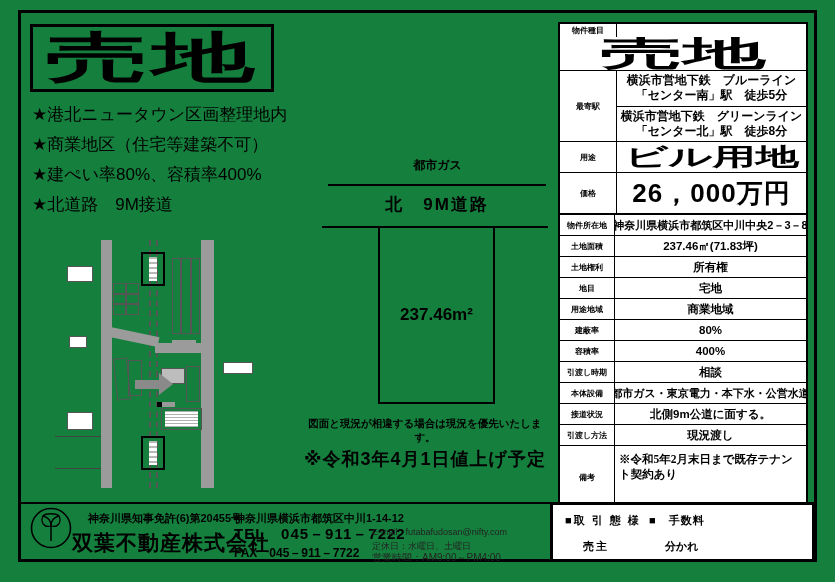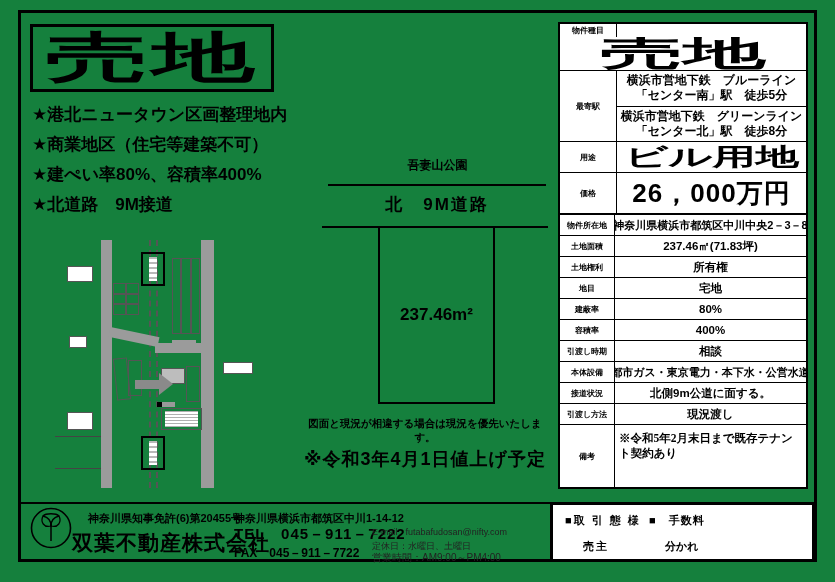--- a/index.html
+++ b/index.html
@@ -8,21 +8,21 @@
   .abs{position:absolute;box-sizing:border-box;}
   .ctr{display:flex;align-items:center;justify-content:center;}
 
   
   .frame{left:18px;top:10px;width:799px;height:552px;border:3px solid #000;}
   .footer-sep{left:21px;top:502px;width:793px;height:2px;background:#000;}
 
   
   .title-box{left:30px;top:24px;width:244px;height:68px;border:3px solid #000;}
   .title-box span{font-size:54px;font-weight:bold;white-space:nowrap;transform:scaleX(1.9);letter-spacing:2px;}
-  .bullets{left:32px;top:100px;width:270px;font-size:17px;font-weight:bold;}
+  .bullets{left:32px;top:100px;width:270px;font-size:17px;font-weight:normal;}
   .bullets div{line-height:30px;white-space:nowrap;}
 
   
   .park-label{left:330px;top:157px;width:215px;text-align:center;font-size:12px;font-weight:bold;}
   .hline1{left:328px;top:184px;width:218px;height:2px;background:#000;}
   .road-label{left:328px;top:193px;width:218px;text-align:center;font-size:17px;font-weight:bold;letter-spacing:2px;}
   .hline2{left:322px;top:226px;width:226px;height:2px;background:#000;}
   .plot{left:378px;top:227px;width:117px;height:177px;border:2px solid #000;border-top:none;}
   .plot span{font-size:17px;font-weight:bold;}
   .disclaimer{left:298px;top:417px;width:254px;text-align:center;font-size:10.5px;font-weight:bold;}
@@ -139,21 +139,21 @@
     <div class="abs arrow-body" style="left:80px;top:140px;width:24px;height:9px;"></div>
     <div class="abs arrow-head" style="left:104px;top:133px;"></div>
     <div class="abs" style="left:102px;top:162px;width:18px;height:5px;background:repeating-linear-gradient(90deg,#000 0 5px,#999 5px 18px);"></div>
 
     <div class="abs callout smudge-h" style="left:12px;top:26px;width:26px;height:16px;"></div>
     <div class="abs callout smudge-h" style="left:14px;top:96px;width:18px;height:12px;"></div>
     <div class="abs callout smudge-h" style="left:12px;top:172px;width:26px;height:18px;"></div>
     <div class="abs callout smudge-h" style="left:168px;top:122px;width:30px;height:12px;"></div>
   </div>
 
-  <div class="abs park-label">吾妻山公園</div>
+  <div class="abs park-label">都市ガス</div>
   <div class="abs hline1"></div>
   <div class="abs road-label">北　9M道路</div>
   <div class="abs hline2"></div>
   <div class="abs plot ctr">
     <span>237.46m²</span>
   </div>
   <div class="abs disclaimer">図面と現況が相違する場合は現況を優先いたします。</div>
   <div class="abs notice">※令和3年4月1日値上げ予定</div>
 
   <div class="abs stable">
@@ -199,20 +199,24 @@
       <div class="dlabel">土地面積</div>
       <div class="dvalue">237.46㎡(71.83坪)</div>
     </div>
     <div class="drow">
       <div class="dlabel">土地権利</div>
       <div class="dvalue">所有権</div>
     </div>
     <div class="drow">
       <div class="dlabel">地目</div>
       <div class="dvalue">宅地</div>
+    </div>
+    <div class="drow">
+      <div class="dlabel">用途地域</div>
+      <div class="dvalue">商業地域</div>
     </div>
     <div class="drow">
       <div class="dlabel">建蔽率</div>
       <div class="dvalue">80%</div>
     </div>
     <div class="drow">
       <div class="dlabel">容積率</div>
       <div class="dvalue">400%</div>
     </div>
     <div class="drow">

